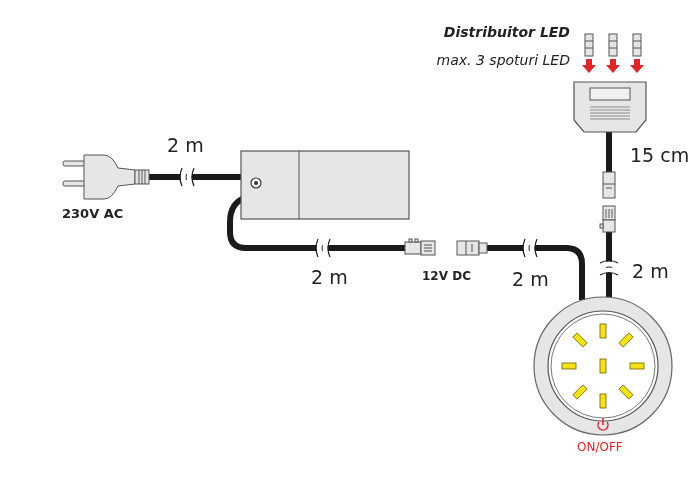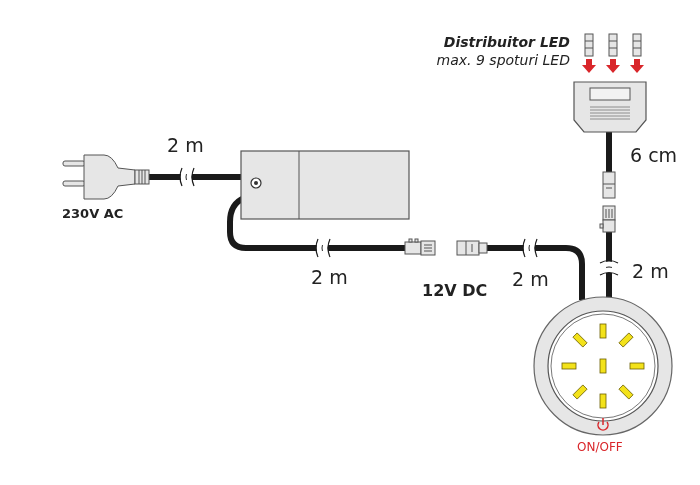--- a/index.html
+++ b/index.html
@@ -142,23 +142,23 @@
       <rect x="573" y="389" width="14" height="6" transform="rotate(-45 580 392)"></rect>
       <rect x="619" y="389" width="14" height="6" transform="rotate(45 626 392)"></rect>
     </g>
     <g fill="none" stroke="#d9262a" stroke-width="1.5">
       <path d="M599 422 A5 5 0 1 0 607 422"></path>
       <line x1="603" y1="418" x2="603" y2="425"></line>
     </g>
   </g>
 </svg>
 
-<div class="lbl dist-title" style="right:130px; top:34px;">Distribuitor LED</div>
-<div class="lbl dist-sub" style="right:130px; top:52px;">max. 9 spoturi LED</div>
+<div class="lbl dist-title" style="right:130px; top:24px;">Distribuitor LED</div>
+<div class="lbl dist-sub" style="right:130px; top:52px;">max. 3 spoturi LED</div>
 
 <div class="lbl len" style="left:167px; top:134px;">2 m</div>
 <div class="lbl volt" style="left:62px; top:206px;">230V AC</div>
 <div class="lbl len" style="left:311px; top:266px;">2 m</div>
-<div class="lbl volt" style="left:422px; top:269px; font-size:16px;margin-top:12px;">12V DC</div>
+<div class="lbl volt" style="left:422px; top:269px; font-size:12px;">12V DC</div>
 <div class="lbl len" style="left:512px; top:268px;">2 m</div>
-<div class="lbl len" style="left:630px; top:144px;">6 cm</div>
+<div class="lbl len" style="left:630px; top:144px;">15 cm</div>
 <div class="lbl len" style="left:632px; top:260px;">2 m</div>
 <div class="lbl onoff" style="left:577px; top:440px; color:#d9262a;">ON/OFF</div>
 
 </body></html>

